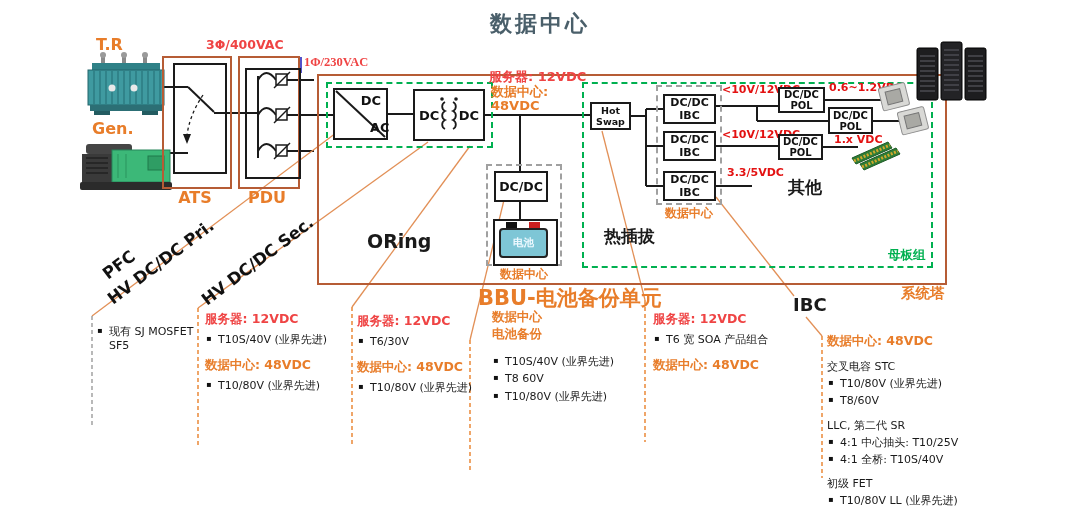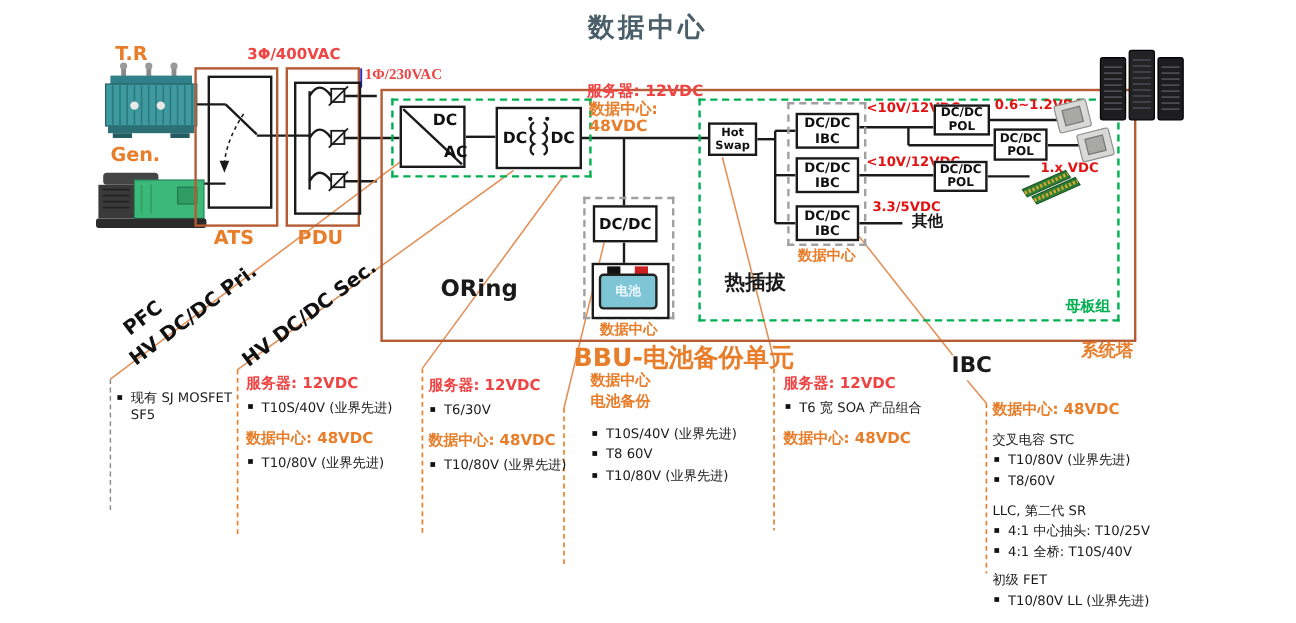--- a/index.html
+++ b/index.html
@@ -219,23 +219,23 @@
   <div class="kbox" style="left:663px;top:171px;width:53px;height:30px;font-size:11px;line-height:13px;">
     <span>DC/DC</span>
     <span>IBC</span>
     </div>
   <div class="lbl b orange ctr" style="left:656px;top:207px;width:66px;font-size:12px;">数据中心</div>
   <div class="lbl b dark" style="left:793px;top:295px;font-size:18px;">IBC</div>
 
   <div class="lbl b red" style="left:722px;top:84px;font-size:11px;">&lt;10V/12VDC</div>
   <div class="lbl b red" style="left:722px;top:129px;font-size:11px;">&lt;10V/12VDC</div>
   <div class="lbl b red" style="left:727px;top:167px;font-size:11px;">3.3/5VDC</div>
-  <div class="lbl b dark" style="left:760px;top:178px;font-size:13px;">其他</div>
+  <div class="lbl b dark" style="left:788px;top:178px;font-size:17px;">其他</div>
   <div class="lbl b red" style="left:829px;top:82px;font-size:11px;">0.6~1.2VDC</div>
-  <div class="lbl b red" style="left:834px;top:134px;font-size:11px;margin-left:33px;">1.x VDC</div>
+  <div class="lbl b red" style="left:834px;top:134px;font-size:11px;">1.x VDC</div>
 
   <div class="kbox" style="left:778px;top:87px;width:47px;height:26px;font-size:10px;line-height:11px;">
     <span>DC/DC</span>
     <span>POL</span>
     </div>
   <div class="kbox" style="left:828px;top:107px;width:45px;height:27px;font-size:10px;line-height:11px;">
     <span>DC/DC</span>
     <span>POL</span>
     </div>
   <div class="kbox" style="left:778px;top:134px;width:45px;height:26px;font-size:10px;line-height:11px;">

